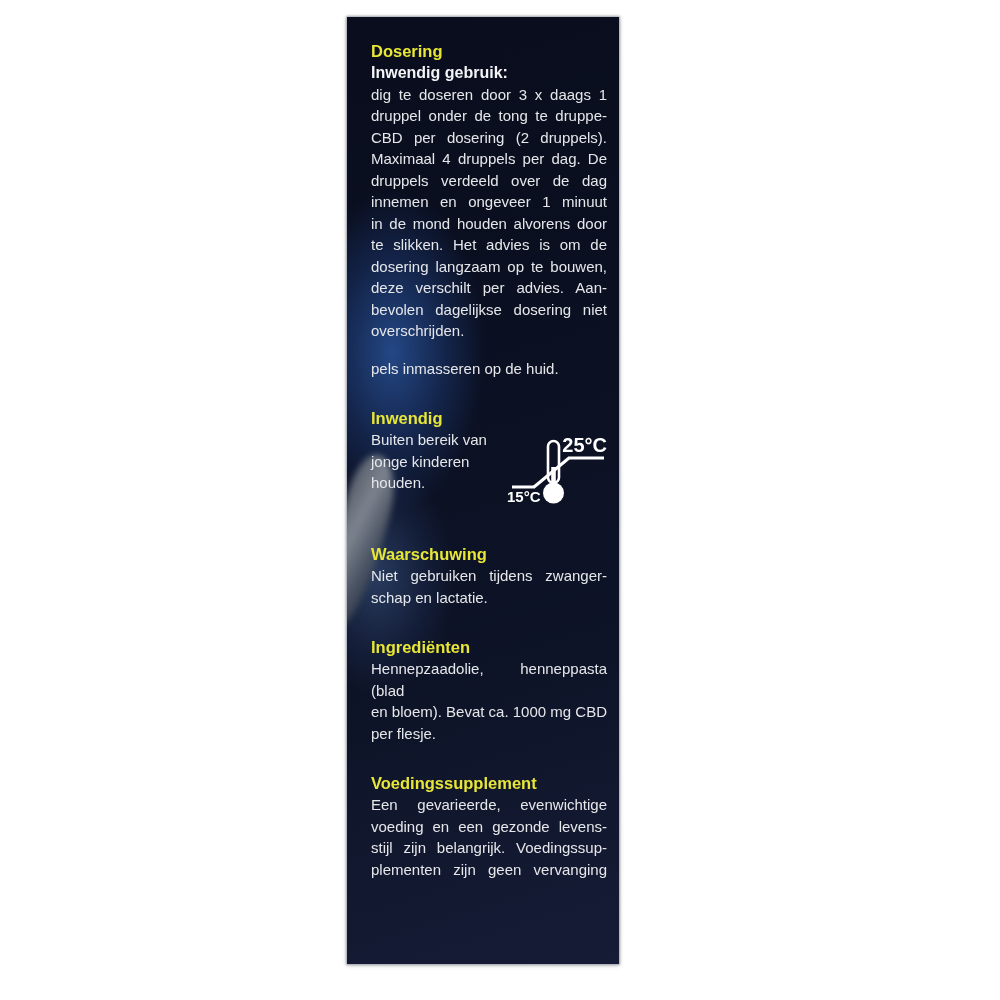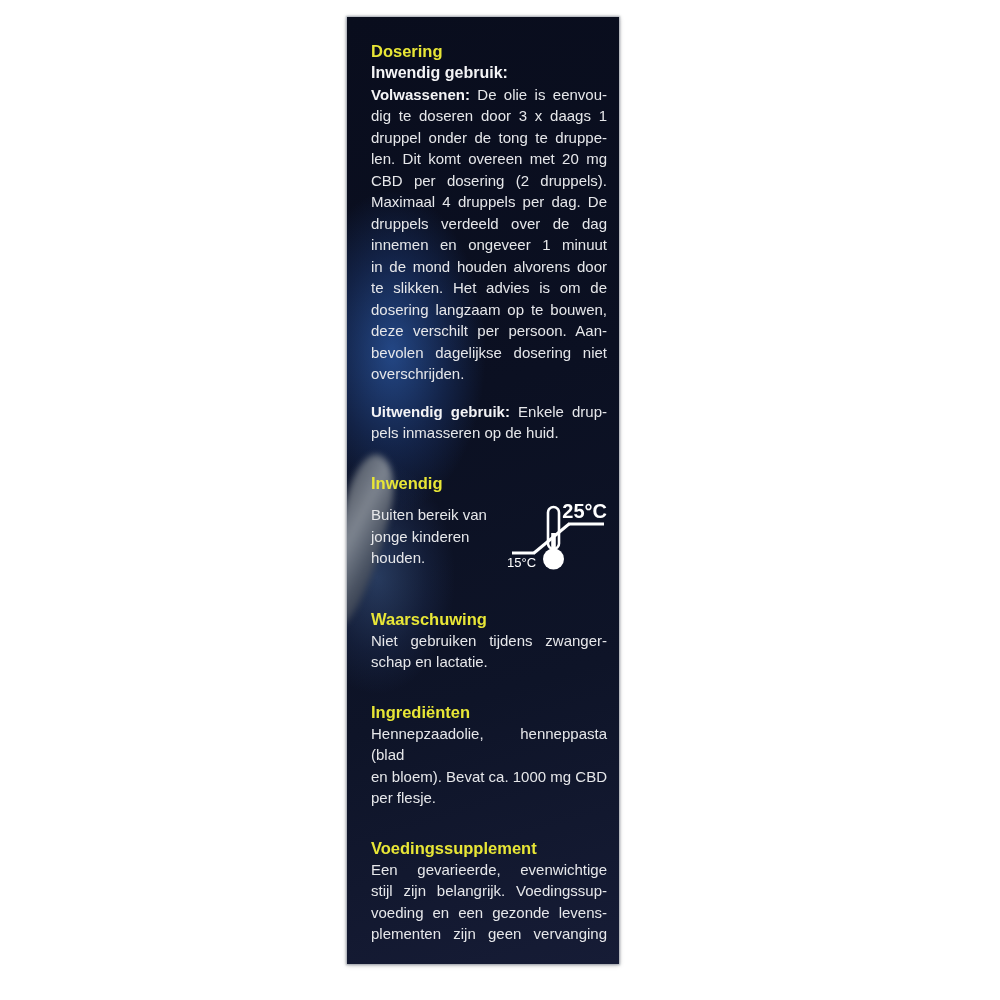--- a/index.html
+++ b/index.html
@@ -67,21 +67,21 @@
     font-size: 16px;
     line-height: 21.5px;
   }
   .sec + .sec { margin-top: 28px; }
   .gap-top { margin-top: 16px; }
   .tline { min-height: 21.5px; }
   .jline { text-align: justify; text-align-last: justify; }
   strong { font-weight: bold; color: #f4f4f6; }
   .bewaring-row {
     display: flex;
-    align-items: center;
+    align-items: flex-start;
     min-height: 86px;
   }
   .bewaring-text { width: 120px; }
   .thermo {
     position: relative;
     width: 100px;
     height: 82px;
     margin-left: auto;
     margin-top: 2px;
     color: #ffffff;
@@ -90,57 +90,54 @@
   .tmax {
     position: absolute;
     top: 7px; right: 0;
     font-weight: bold;
     font-size: 20px;
     line-height: 15px;
   }
   .tmin {
     position: absolute;
     left: 0; top: 58px;
-    font-weight: normal;
-    font-size: 13px;
+    font-weight: bold;
+    font-size: 15px;
     line-height: 15px;
   }
 </style>
 </head>
 <body>
 
 <div class="page">
   <div class="panel">
     <div class="glow glow1"></div>
     <div class="glow glow2"></div>
     <div class="dropper"></div>
 
     <div class="content">
 
       <section class="sec">
         <div class="heading">Dosering</div>
         <div class="subheading">Inwendig gebruik:</div>
         <div class="para">
-            <div class="tline jline"><strong>Volwassenen:</strong> De olie is eenvou-</div>
             <div class="tline jline">dig te doseren door 3 x daags 1</div>
             <div class="tline jline">druppel onder de tong te druppe-</div>
-            <div class="tline jline">len. Dit komt overeen met 20 mg</div>
             <div class="tline jline">CBD per dosering (2 druppels).</div>
             <div class="tline jline">Maximaal 4 druppels per dag. De</div>
             <div class="tline jline">druppels verdeeld over de dag</div>
             <div class="tline jline">innemen en ongeveer 1 minuut</div>
             <div class="tline jline">in de mond houden alvorens door</div>
             <div class="tline jline">te slikken. Het advies is om de</div>
             <div class="tline jline">dosering langzaam op te bouwen,</div>
-            <div class="tline jline">deze verschilt per persoon. Aan-</div>
+            <div class="tline jline">deze verschilt per advies. Aan-</div>
             <div class="tline jline">bevolen dagelijkse dosering niet</div>
             <div class="tline">overschrijden.</div>
           </div>
         <div class="para gap-top">
-            <div class="tline jline"><strong>Uitwendig gebruik:</strong> Enkele drup-</div>
             <div class="tline">pels inmasseren op de huid.</div>
           </div>
       </section>
 
       <section class="sec">
         <div class="heading">Inwendig</div>
         <div class="bewaring-row">
           <div class="para bewaring-text">
               <div class="tline">Buiten bereik van</div>
               <div class="tline">jonge kinderen</div>
@@ -175,21 +172,21 @@
             <div class="tline jline">Hennepzaadolie, henneppasta (blad</div>
             <div class="tline jline">en bloem). Bevat ca. 1000 mg CBD</div>
             <div class="tline">per flesje.</div>
           </div>
       </section>
 
       <section class="sec">
         <div class="heading">Voedingssupplement</div>
         <div class="para">
             <div class="tline jline">Een gevarieerde, evenwichtige</div>
+            <div class="tline jline">voeding en een gezonde levens-</div>
             <div class="tline jline">stijl zijn belangrijk. Voedingssup-</div>
-            <div class="tline jline">voeding en een gezonde levens-</div>
             <div class="tline jline">plementen zijn geen vervanging</div>
           </div>
       </section>
 
     </div>
   </div>
 </div>
 
 </body></html>

